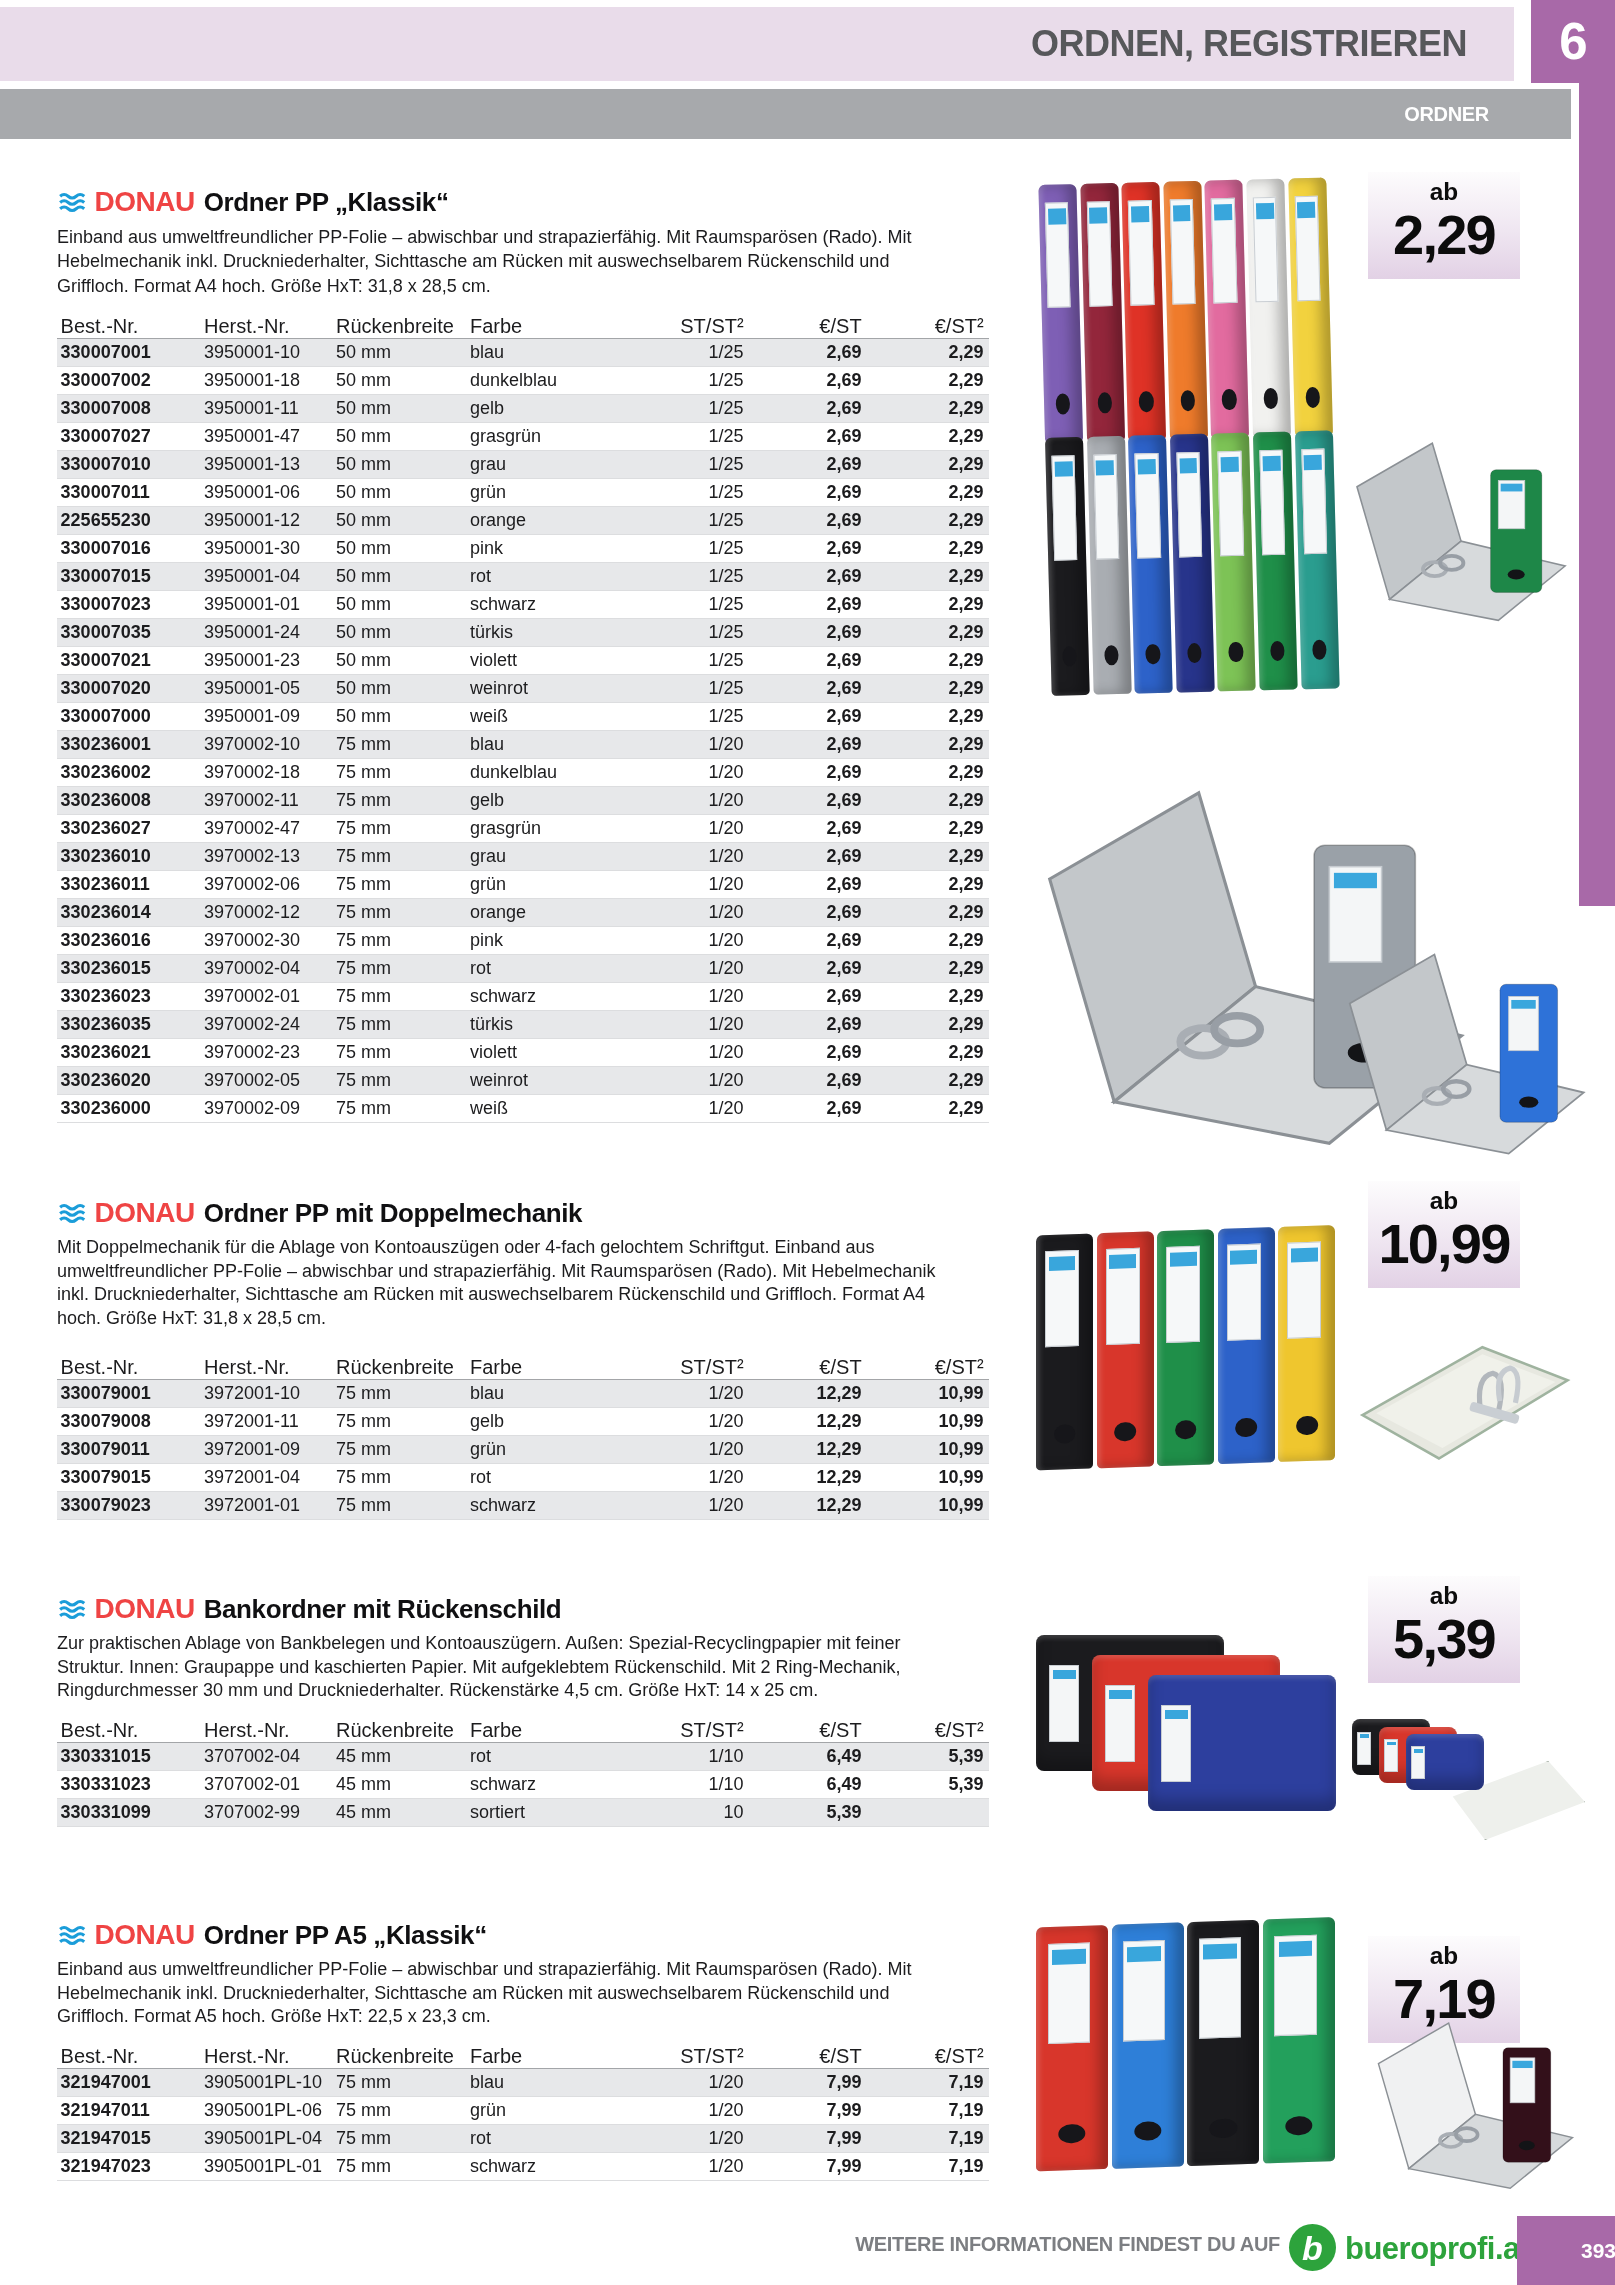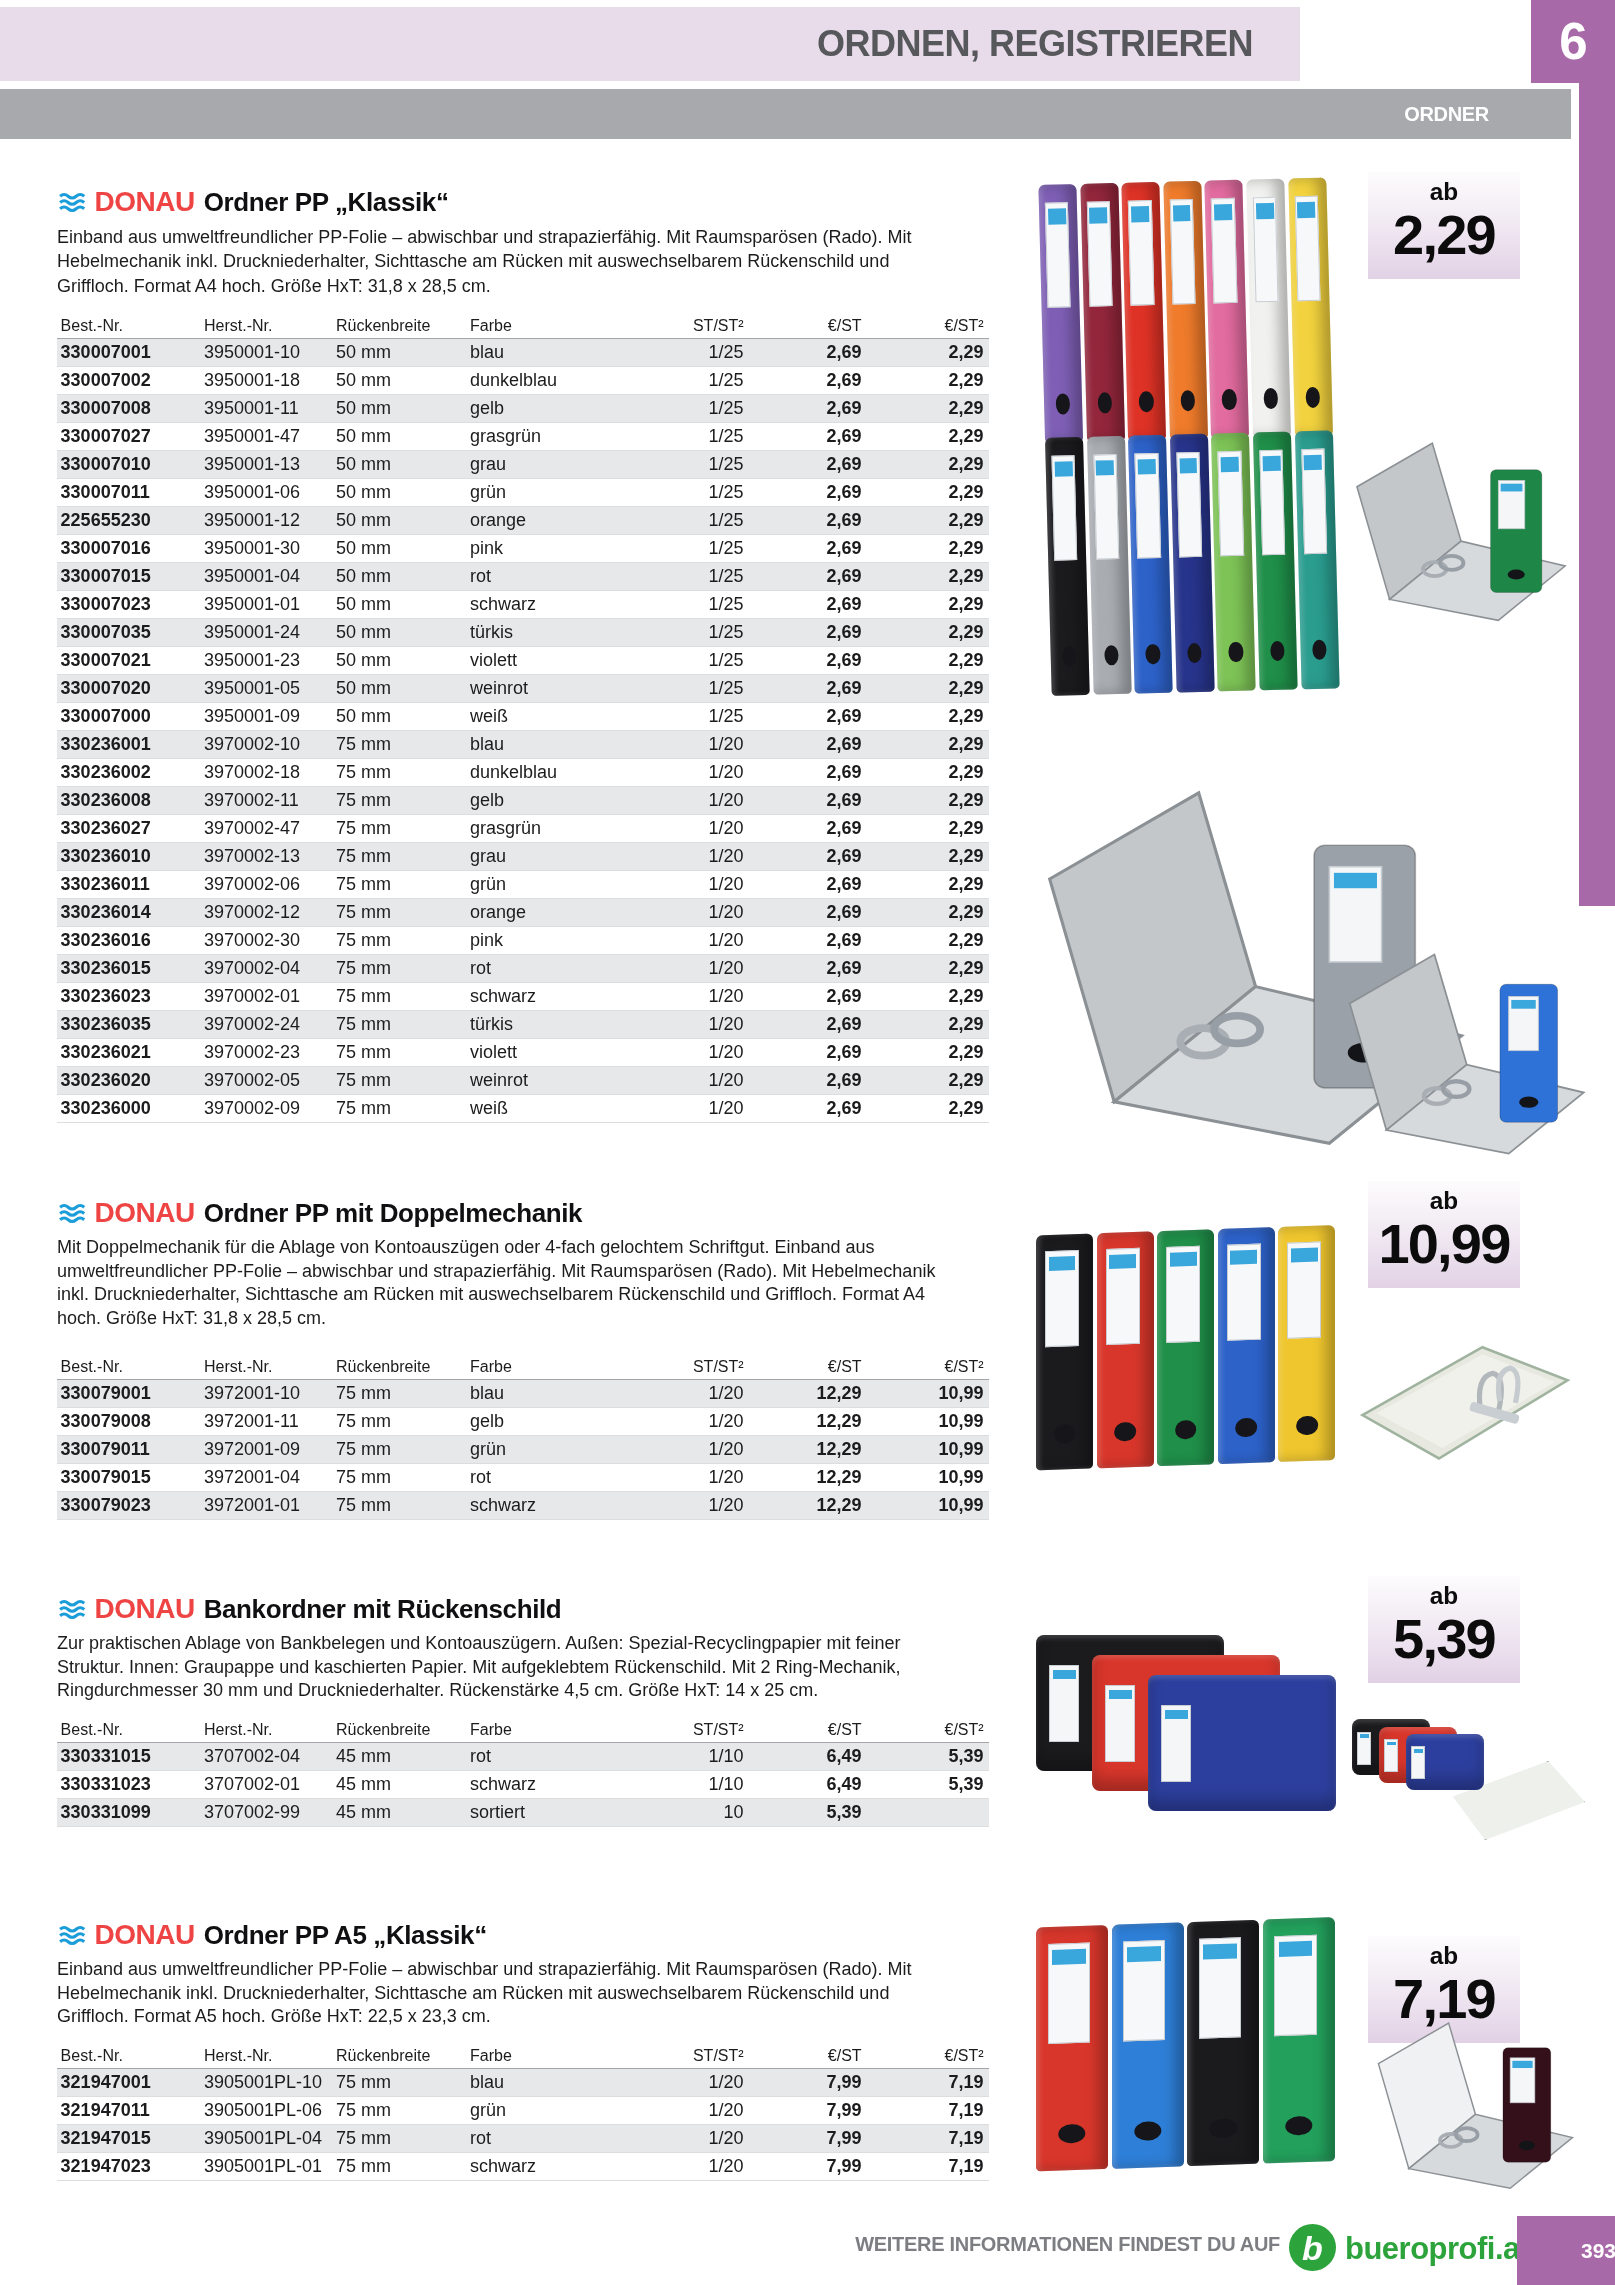--- a/index.html
+++ b/index.html
@@ -1,20 +1,20 @@
 <!DOCTYPE html>
 <html style="font-size:14.5px"><head>
 <meta charset="utf-8">
 <style>
   html,body{margin:0;padding:0;background:#ffffff;}
   #page{position:relative;width:1616px;height:2285px;background:#fff;overflow:hidden;
         font-family:"Liberation Sans", sans-serif;color:#1c1c1e;}
 
   
-  .band-lavender{position:absolute;left:0;top:7.2px;width:1300px;height:74px;background:#e9dcea;
+  .band-lavender{position:absolute;left:0;top:7.2px;width:1514px;height:74px;background:#e9dcea;
                  display:flex;align-items:center;justify-content:flex-end;padding-right:47px;box-sizing:border-box;}
   .chapter-title{font-size:36px;font-weight:bold;color:#57585b;letter-spacing:-0.5px;}
   .chapter-num{position:absolute;left:1531px;top:0;width:85px;height:83px;background:#a869a8;
                display:flex;align-items:center;justify-content:center;}
   .chapter-num span{color:#fff;font-size:51px;font-weight:bold;}
   .band-gray{position:absolute;left:0;top:89px;width:1571px;height:50px;background:#a7a9ac;
              display:flex;align-items:center;justify-content:flex-end;padding-right:82px;box-sizing:border-box;}
   .band-gray span{color:#fff;font-size:20px;font-weight:bold;letter-spacing:-0.3px;}
   .edge-strip{position:absolute;left:1579px;top:83px;width:37px;height:823px;background:#a869a8;}
 
@@ -25,21 +25,21 @@
   .wave-icon{display:inline-block;}
   .sec-title{font-size:26px;font-weight:bold;color:#101012;margin:0;letter-spacing:-0.4px;white-space:nowrap;}
   .desc{position:absolute;top:40px;left:0;width:909px;font-size:18px;line-height:23.5px;color:#1c1c1e;margin:0;}
   .desc.tall{line-height:24.4px;}
 
   
   .ptable{position:absolute;left:0;width:932px;}
   .trow{display:grid;grid-template-columns:147px 132px 134px 1fr 100px 118px 122px;
         height:27px;align-items:center;font-size:18px;border-bottom:0.9px solid #dcdddf;}
   .trow.odd{background:#e7e8ea;}
-  .trow.thead{height:24.4px;font-size:16px;border-bottom:1.4px solid #a3a5a8;background:#fff;}
+  .trow.thead{height:24.4px;font-size:20px;border-bottom:1.4px solid #a3a5a8;background:#fff;}
   .tc{overflow:hidden;white-space:nowrap;}
   .tc.c0{padding-left:3.6px;}
   .tc.c4,.tc.c5,.tc.c6{text-align:right;padding-right:5.4px;}
   .trow:not(.thead) .c0,.trow:not(.thead) .c5,.trow:not(.thead) .c6{font-weight:bold;}
 
   
   .badge{position:absolute;width:152px;text-align:center;padding:7.2px 0 14.5px;
          background:linear-gradient(180deg,#fdfcfd 0%,#efe6f1 55%,#e2d1e5 100%);}
   .badge .ab{font-size:24.4px;font-weight:bold;color:#0c0c0c;line-height:1.1;}
   .badge .price{font-size:56px;font-weight:bold;color:#0c0c0c;letter-spacing:-1.8px;line-height:1.05;}

